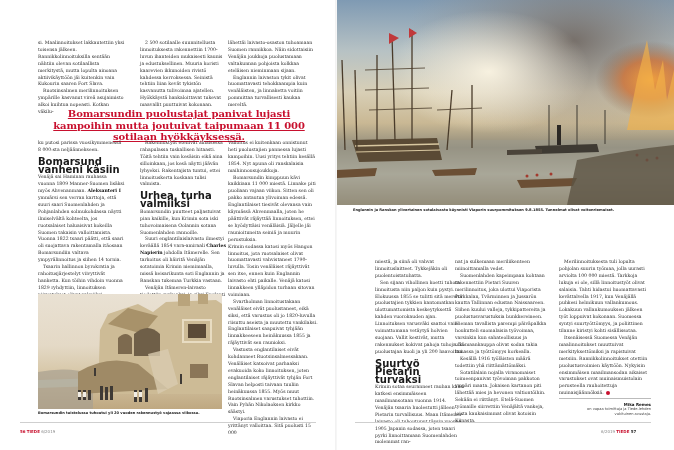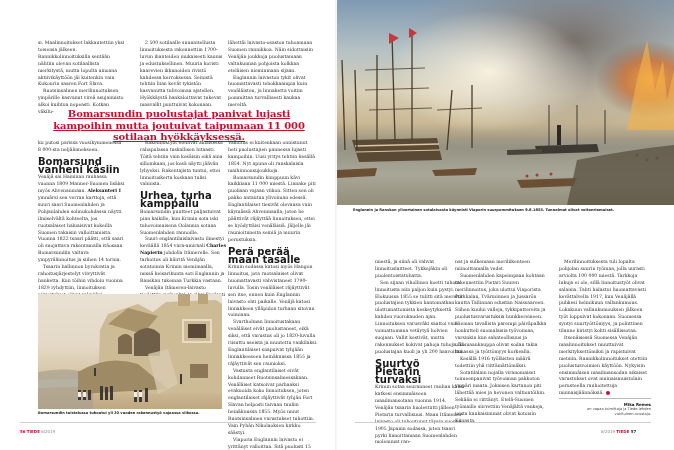--- a/index.html
+++ b/index.html
@@ -55,30 +55,29 @@
 
   <div class="col" style="left:38px; top:140px; width:87px;">
     <p>ku putosi parissa vuosikymmenessä 8 000:sta neljäännekseen.</p>
     <h3>Bomarsund vanheni käsiin</h3>
     <p><span>Venäjä sai Haminan rauhassa vuonna 1809 Manner-Suomen lisäksi myös Ahvenanmaan. </span><b>Aleksanteri I</b><span> ymmärsi sen verran karttoja, että suuri saari Suomenlahden ja Pohjanlahden solmukohdassa näytti ilmiselvältä kohteelta, jos ruotsalaiset haluaisivat kokeilla Suomen takaisin valloittamista. Vuonna 1822 tsaari päätti, että saari oli suojattava rakentamalla itäosaan Bomarsundiin valtava ympyrälinnoitus ja siihen 14 tornia.</span></p>
     <p class="indent">Tsaarin hallinnon byrokratia ja rahoitusjärjestelyt viivyttivät hanketta. Kun töihin vihdoin vuonna 1829 ryhdyttiin, linnoituksen piirustukset olivat valmiiksi vanhanaikaiset.</p>
   </div>
 
   <div class="col" style="left:140px; top:140px; width:87px;">
     <p class="indent">Rakennustyöt etenivät ainaisessa rahapulassa tuskallisen hitaasti. Töitä tehtiin vain kesäisin eikä aina silloinkaan, jos kesä näytti jäävän lyhyeksi. Rakentajista tuntui, ettei linnoituskerta koskaan tulisi valmista.</p>
-    <h3>Urhea, turha kamppailu</h3>
+    <h3>Urhea, turha valmiiksi</h3>
     <p>Bomarsundin puutteet paljastuivat pian kaikille, kun Krimin sota iski tuhovoimaisena Oolannin sotana Suomenlahden rannoille.</p>
     <p class="indent"><span>Suuri englantilaislaivasto ilmestyi keväällä 1854 vara-amiraali </span><b>Charles Napierin</b><span> johdolla Itämerelle. Sen tarkoitus oli häiritä Venäjän sotatoimia Krimin niemimaalla, missä keisarikunta soti Englannin ja Ranskan tukemaa Turkkia vastaan.</span></p>
     <p class="indent">Venäjän Itämeren-laivasto tiedettiin surkeaksi, ja siksi Englanti päätti</p>
   </div>
 
   <div class="col" style="left:228px; top:140px; width:90px;">
     <p>Valloitus ei kuitenkaan onnistunut heti puolustajien pannessa lujasti kampoihin. Uusi yritys tehtiin kesällä 1854. Nyt apuna oli ranskalaisia maihinnousujoukkoja.</p>
     <p class="indent">Bomarsundin kimppuun kävi kaikkiaan 11 000 miestä. Linnake piti puoliaan vajaan viikon. Sitten sen oli pakko antautua ylivoiman edessä. Englantilaiset tiesivät olevansa vain käymässä Ahvenmaalla, joten he päättivät räjäyttää linnoituksen, ettei se hyödyttäisi venäläisiä. Jäljelle jäi raunioituneita seiniä ja muurin perustuksia.</p>
-    <h3>Perä perää maan tasalle</h3>
     <p>Krimin sodassa katosi myös Hangon linnoitus, jota ruotsalaiset olivat huomattavasti vahvistaneet 1790-luvulla. Tosin venäläiset räjäyttivät sen itse, ennen kuin Englannin laivasto ehti paikalle. Venäjä katosi linnakkeen ylläpidon turhaan sitovan voimiaan.</p>
     <p class="indent">Svartholman linnoitustakaan venäläiset eivät puolustaneet, eikä siksi, että varustus oli jo 1820-luvulla riisuttu aseista ja muutettu vankilaksi. Englantilaiset saapuivat tyhjään linnakkeeseen heinäkuussa 1855 ja räjäyttivät sen raunioksi.</p>
     <p class="indent">Vastusta englantilaiset eivät kohdanneet Ruotsinsalmessakaan. Venäläiset katsoivat parhaaksi evakuoida koko linnoituksen, joten englantilaiset räjäyttivät tyhjän Fort Slavan helposti taivaan tuuliin heinäkuussa 1855. Myös muut Ruotsinsalmen varustukset tuhottiin. Vain Pyhän Nikolaoksen kirkko säästyi.</p>
     <p class="indent">Viaporia Englannin laivasto ei yrittänyt valloittaa. Sitä puolusti 15 000</p>
   </div>
 
   <div class="photo" style="left:38px; top:294px; width:184px; height:115px; background: linear-gradient(180deg, #e9e1d3 0%, #e4d9c6 45%, #d6c6a6 70%, #bfa881 100%);">
     <svg width="184" height="115" viewBox="0 0 184 115">
       <path d="M0 78 Q30 72 55 80 L55 115 L0 115 Z" fill="#a8a090" opacity="0.7"></path>
       <path d="M0 86 L60 84 L60 92 L0 94 Z" fill="#b7b4a5" opacity="0.8"></path>

